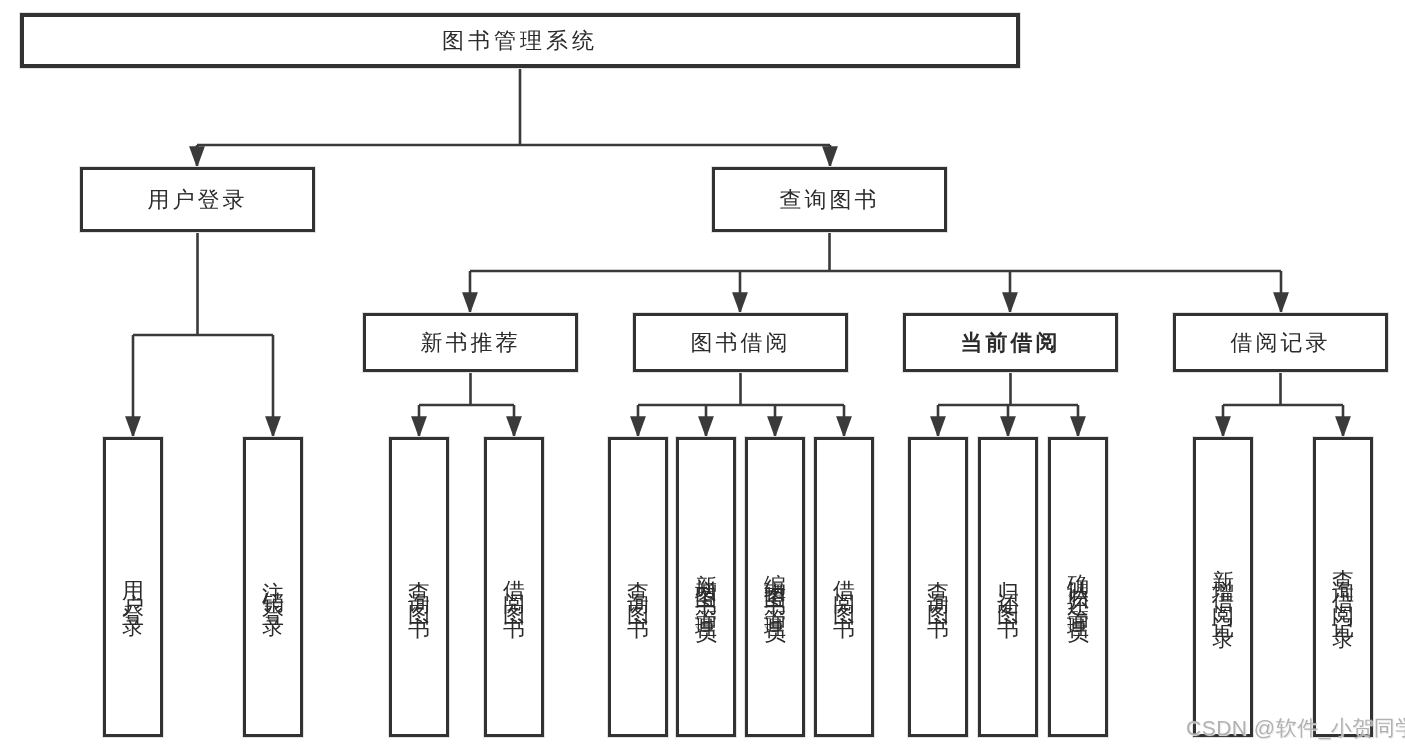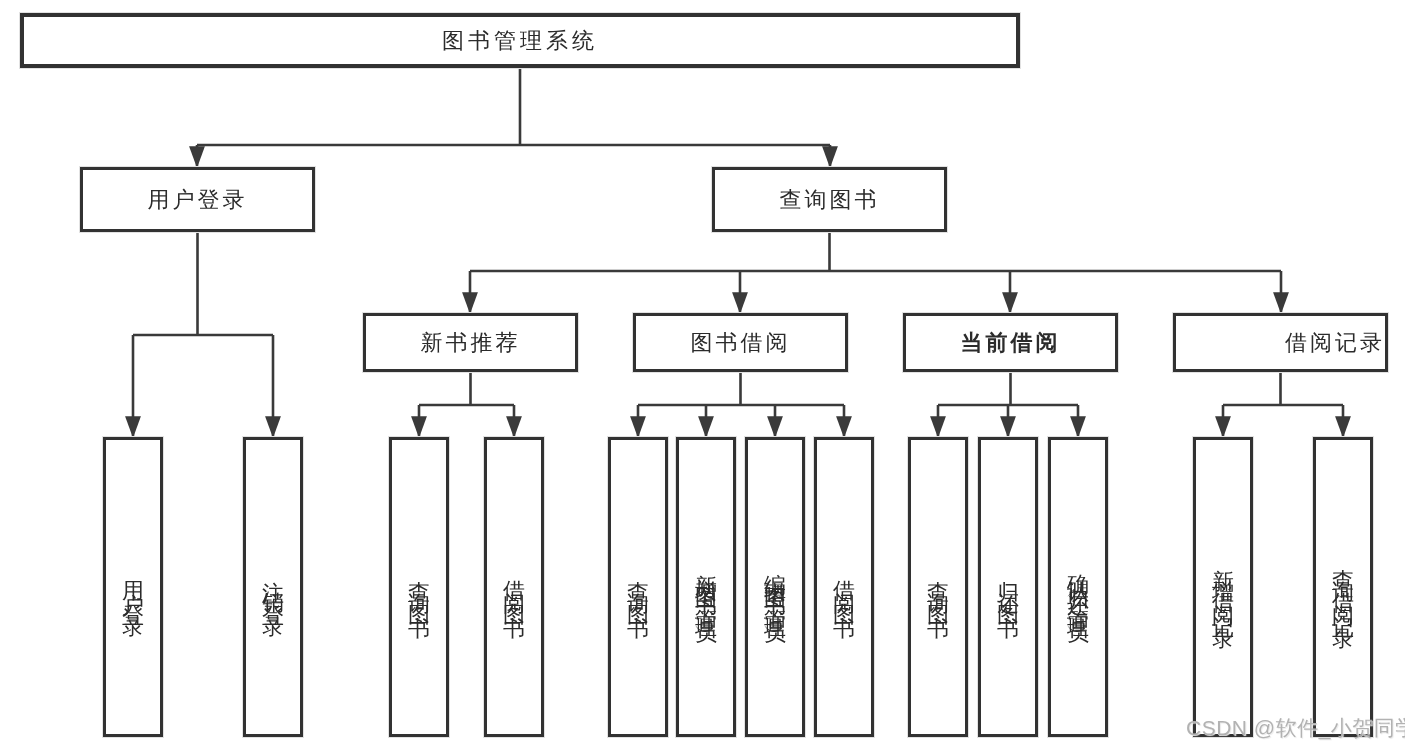--- a/index.html
+++ b/index.html
@@ -119,21 +119,21 @@
 
   <div class="node l3" style="left:633px;">
     <span class="lbl">图书借阅</span>
   </div>
   <div class="node l3" style="left:363px;">
     <span class="lbl">新书推荐</span>
   </div>
   <div class="node l3" style="left:903px;font-weight:bold;">
     <span class="lbl">当前借阅</span>
   </div>
-  <div class="node l3" style="left:1173px;justify-content:flex-end;">
+  <div class="node l3" style="left:1173px;">
     <span class="lbl">借阅记录</span>
   </div>
 
   <div class="node vnode" style="left:103px;">
     <span class="lbl">用户登录</span>
   </div>
   <div class="node vnode" style="left:243px;">
     <span class="lbl">注销登录</span>
   </div>
 

